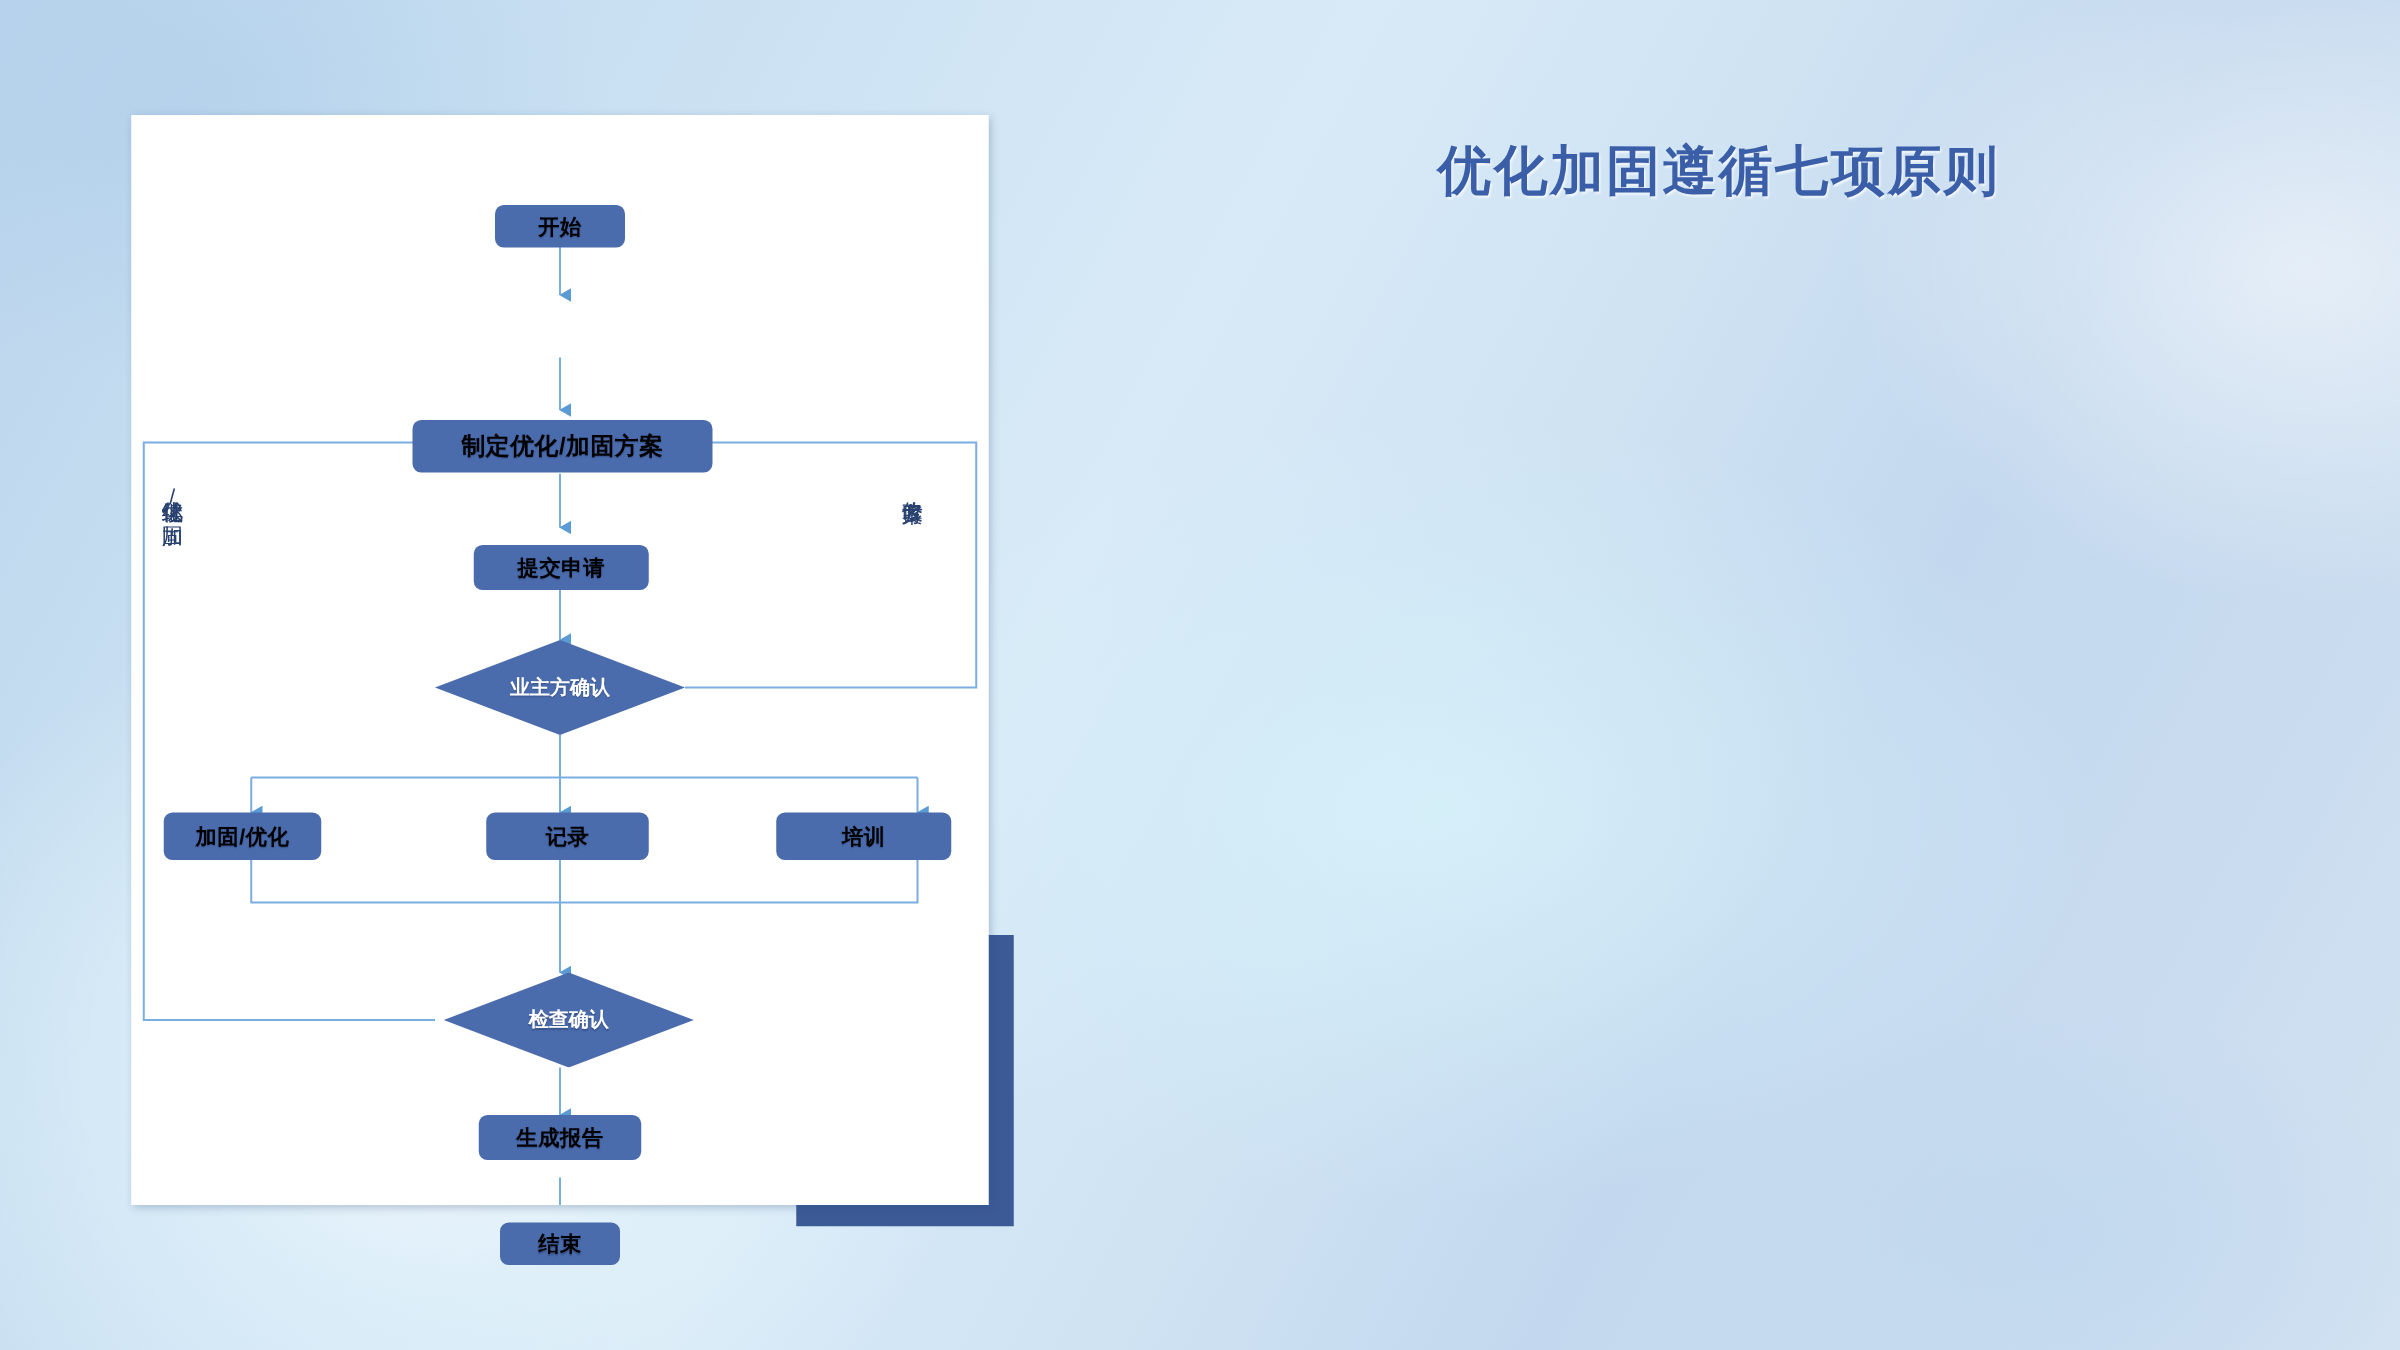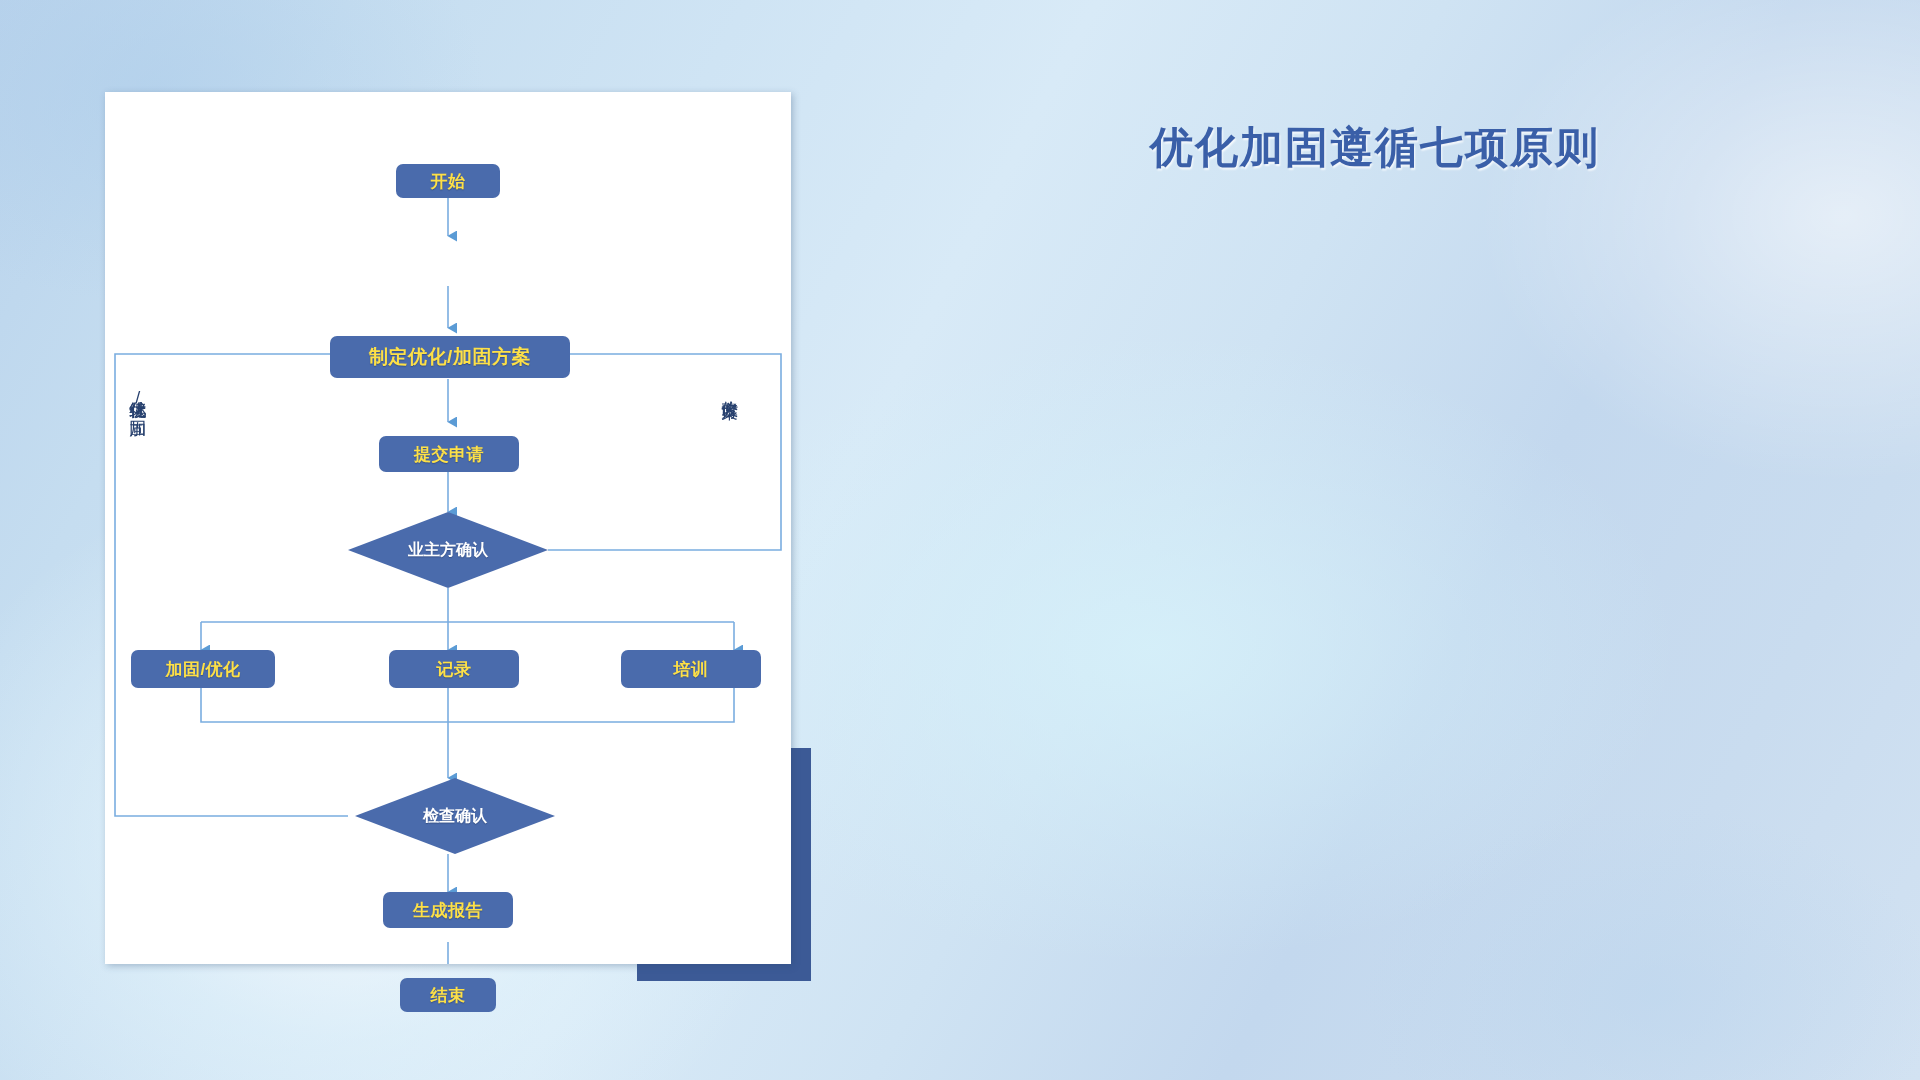--- a/index.html
+++ b/index.html
@@ -55,21 +55,21 @@
     box-shadow: 2px 2px 7px rgba(40,70,110,0.30);
   }
 
   .flow {
     position: absolute; left: 0; top: 0; width: 686px; height: 872px;
   }
 
   .node {
     position: absolute;
     background: #4a6bac;
-    color: #fde047;
+    color: #000000;
     border-radius: 7px;
     display: flex; align-items: center; justify-content: center;
     font-weight: bold;
     letter-spacing: .5px;
     white-space: nowrap;
     text-shadow: 0 1px 1px rgba(20,35,70,.35);
   }
   .node.sm { font-size: 17px; }
   .node.md { font-size: 19px; }
 
@@ -91,21 +91,21 @@
     font-size: 17px;
     font-weight: 500;
     line-height: 1.02;
     letter-spacing: 0px;
     white-space: nowrap;
   }
 
   .flow-svg { position: absolute; left: 0; top: 0; }
 
   
-  #right-panel { position: absolute; left: 830px; top: 0; width: 1090px; height: 816px; margin-top: 11px; }
+  #right-panel { position: absolute; left: 830px; top: 0; width: 1090px; height: 816px; }
 
   .r-title {
     position: absolute; left: 0; top: 108px; width: 1090px;
     text-align: center;
     font-size: 43px; font-weight: bold;
     color: #3a5fa8;
     letter-spacing: 2px;
     text-shadow: 1px 2px 2px rgba(255,255,255,.85), 0 1px 0 rgba(120,150,195,.35);
   }
 
@@ -204,21 +204,21 @@
 
       <div class="node sm" style="left:274px; top:344px; width:140px; height:36px;">提交申请</div>
 
       <div class="diamond-wrap" style="left:243px; top:420px; width:200px; height:76px;">
         <svg width="200" height="76" viewBox="0 0 200 76">
           <polygon points="100,0 200,38 100,76 0,38" fill="#4a6bac"></polygon>
         </svg>
         <div class="diamond-label">业主方确认</div>
       </div>
 
-      <div class="node sm" style="left:26px; top:558px; width:144px; height:38px;">加固/优化</div>
+      <div class="node sm" style="left:26px; top:558px; width:126px; height:38px;">加固/优化</div>
 
       <div class="node sm" style="left:284px; top:558px; width:130px; height:38px;">记录</div>
 
       <div class="node sm" style="left:516px; top:558px; width:140px; height:38px;">培训</div>
 
       <div class="diamond-wrap" style="left:250px; top:686px; width:200px; height:76px;text-align:center;">
         <svg width="200" height="76" viewBox="0 0 200 76">
           <polygon points="100,0 200,38 100,76 0,38" fill="#4a6bac"></polygon>
         </svg>
         <div class="diamond-label">检查确认</div>

